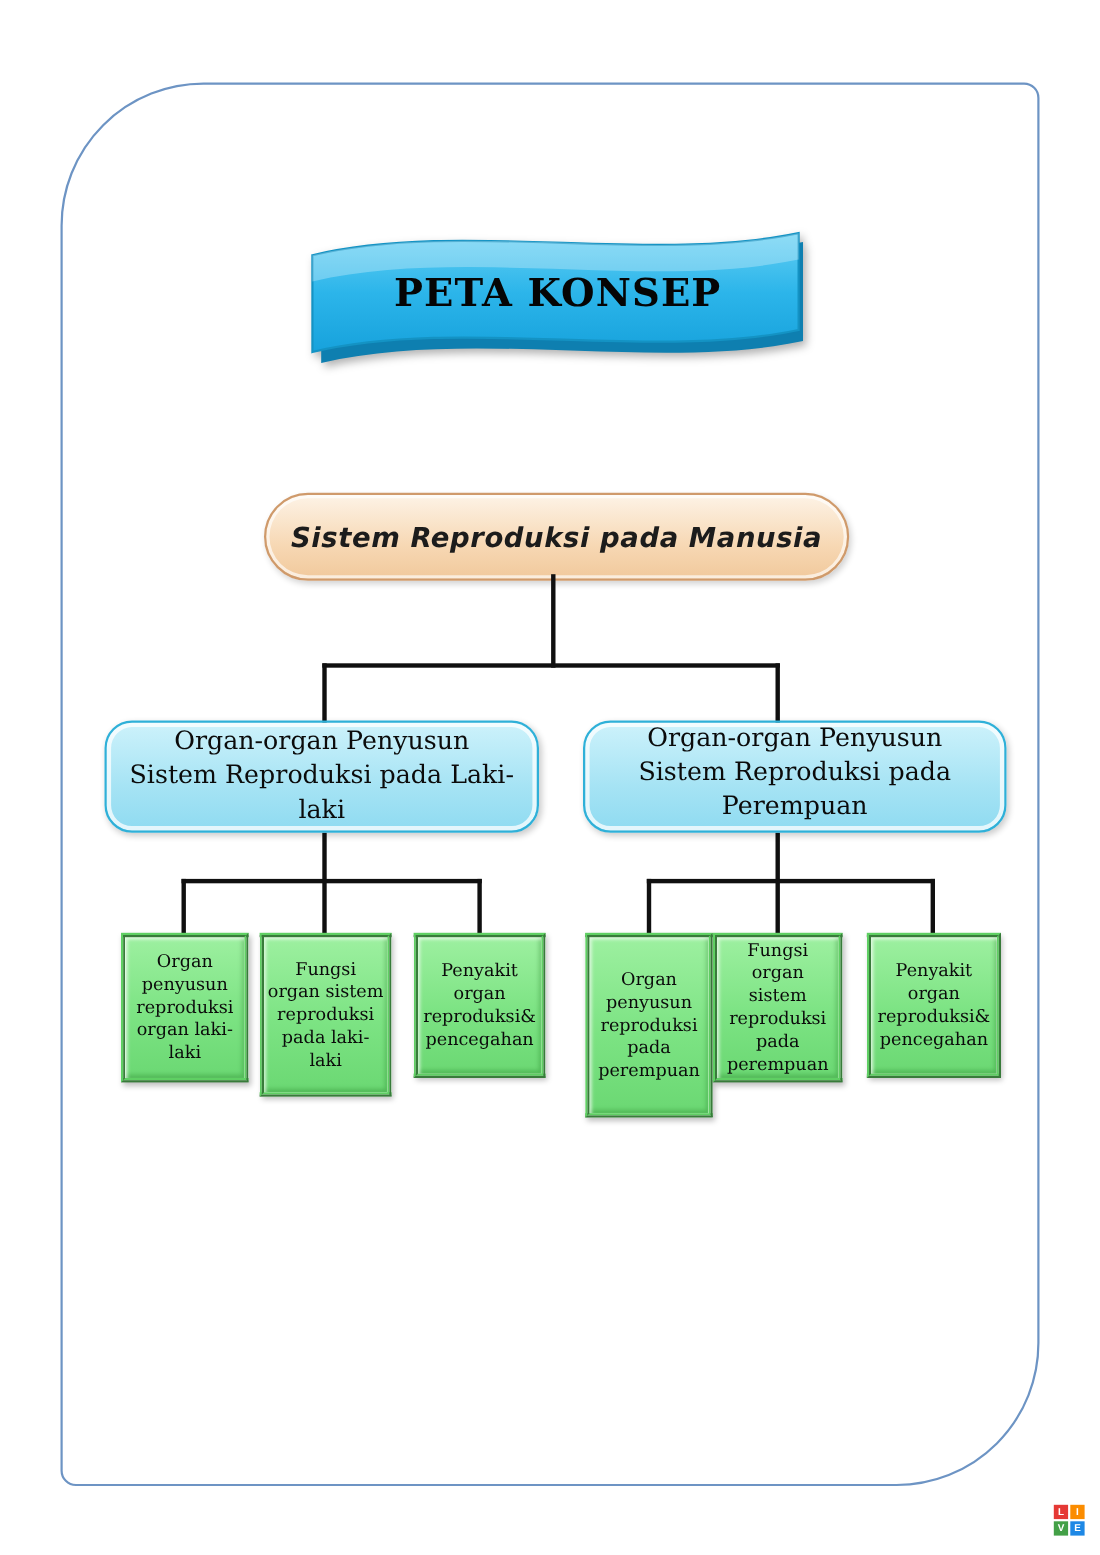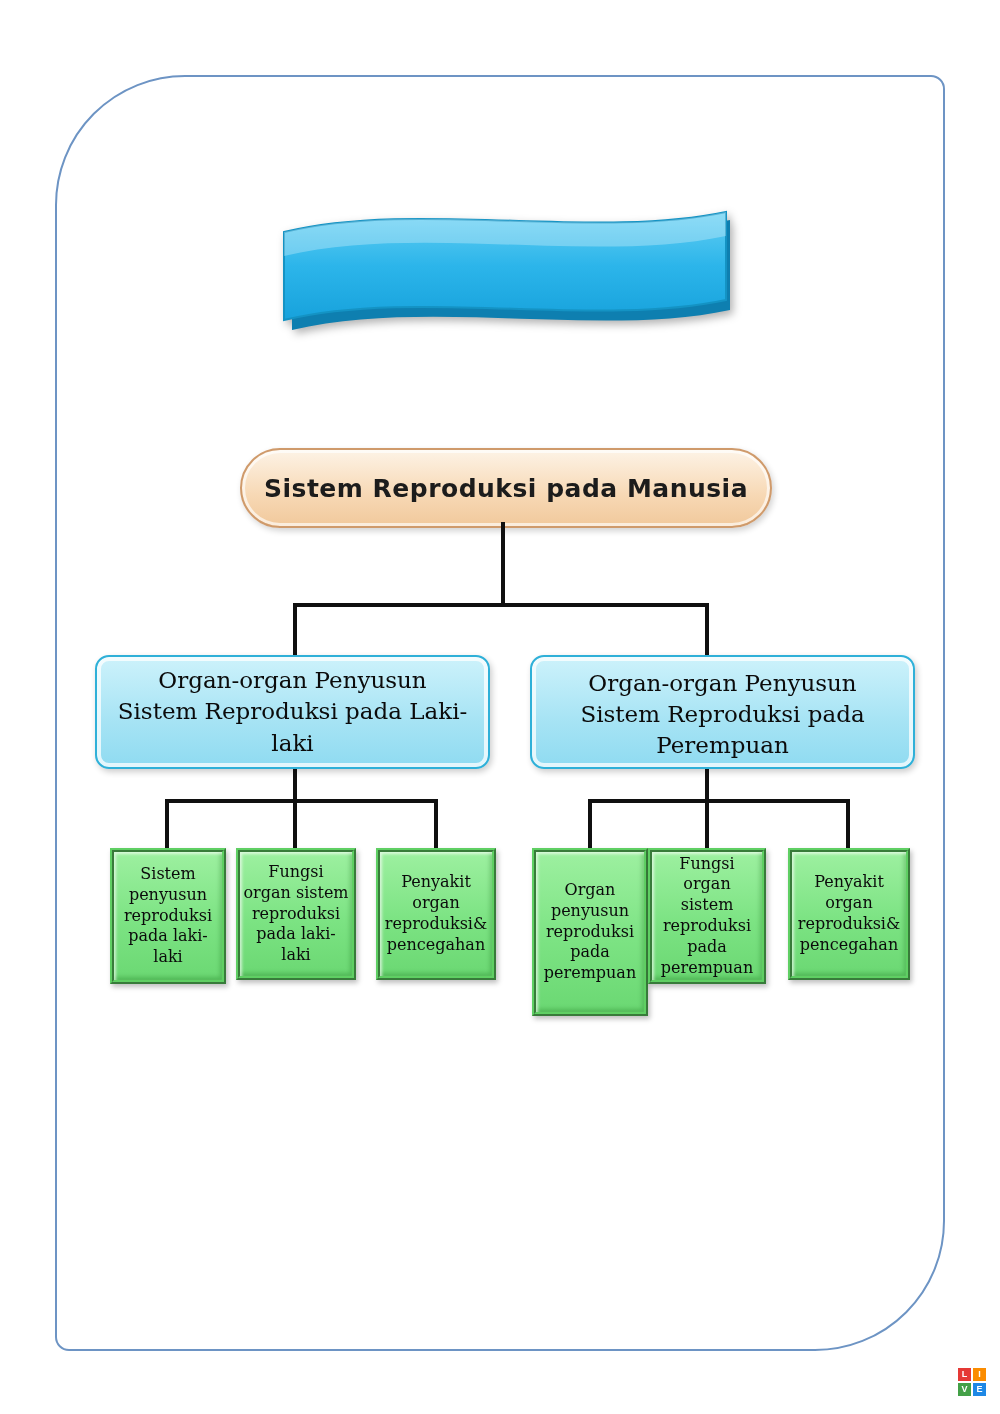--- a/index.html
+++ b/index.html
@@ -32,29 +32,29 @@
   .root-pill{
     position:absolute;left:240px;top:448px;width:528px;height:76px;
     border-radius:42px;
     border:2px solid #cf9a6b;
     background:linear-gradient(180deg,#fdf3e6 0%,#f7d8b4 60%,#f1c99c 100%);
     box-shadow:2px 3px 6px rgba(0,0,0,0.18), inset 0 0 0 3px rgba(255,255,255,0.65);
     display:flex;align-items:center;justify-content:center;
   }
   .root-pill span{
     font-family:"DejaVu Sans", sans-serif;
-    font-weight:bold;
+    font-weight:bold;font-style:italic;
     font-size:25px;color:#1c1c1c;letter-spacing:0.5px;
   }
   
   .line{position:absolute;background:#101010;}
   
   .branch-box{
-    position:absolute;top:655px;height:114px;
-    border-radius:14px;
+    position:absolute;top:655px;height:102px;
+    border-radius:25px;
     border:2px solid #2fb0d8;
     background:linear-gradient(180deg,#cdf2fb 0%,#a5e3f4 60%,#8fdbf1 100%);
     box-shadow:inset 0 0 0 4px rgba(255,255,255,0.75), 2px 3px 6px rgba(0,0,0,0.20);
     display:flex;align-items:center;justify-content:center;
     text-align:center;
     box-sizing:border-box;
     padding:6px 18px;
   }
   .branch-box span{font-size:23px;line-height:1.35;color:#0b0b0b;}
   .branch-left{left:95px;width:395px;}
@@ -101,20 +101,21 @@
         <linearGradient id="ribbonGrad" x1="0" y1="0" x2="0" y2="1">
           <stop offset="0" stop-color="#63cff3"></stop>
           <stop offset="0.5" stop-color="#2cb5ea"></stop>
           <stop offset="1" stop-color="#17a2dc"></stop>
         </linearGradient>
       </defs>
       <path d="M14 38 C 150 6, 322 46, 452 18 L 452 108 C 322 136, 150 96, 14 128 Z" fill="#0e7fb0"></path>
       <path d="M6 30 C 140 -2, 315 38, 448 10 L 448 98 C 315 126, 140 86, 6 118 Z" fill="url(#ribbonGrad)" stroke="#1493c4" stroke-width="2"></path>
       <path d="M6 30 C 140 -2, 315 38, 448 10 L 448 34 C 315 62, 140 22, 6 54 Z" fill="rgba(255,255,255,0.28)"></path>
     </svg>
+    <div class="banner-text">PETA KONSEP</div>
   </div>
 
   <div class="root-pill">
     <span>Sistem Reproduksi pada Manusia</span>
   </div>
 
   <div class="line" style="left:501px;top:522px;width:4px;height:85px;"></div>
   <div class="line" style="left:293px;top:603px;width:416px;height:4px;"></div>
   <div class="line" style="left:293px;top:603px;width:4px;height:54px;"></div>
   <div class="line" style="left:705px;top:603px;width:4px;height:54px;"></div>
@@ -130,23 +131,23 @@
   <div class="line" style="left:846px;top:799px;width:4px;height:51px;"></div>
 
   <div class="branch-box branch-left">
     <span>Organ-organ Penyusun Sistem Reproduksi pada Laki-laki</span>
   </div>
   <div class="branch-box branch-right">
     <span>Organ-organ Penyusun Sistem Reproduksi pada Perempuan</span>
   </div>
 
   <div class="leaf-box" style="left:110px;width:116px;height:136px;">
-    <span>Sistem penyusun reproduksi pada laki-laki</span>
+    <span>Organ penyusun reproduksi organ laki-laki</span>
   </div>
-  <div class="leaf-box" style="left:236px;width:120px;height:132px;">
+  <div class="leaf-box" style="left:236px;width:120px;height:149px;">
     <span>Fungsi organ sistem reproduksi pada laki-laki</span>
   </div>
   <div class="leaf-box" style="left:376px;width:120px;height:132px;">
     <span>Penyakit organ reproduksi&amp; pencegahan</span>
   </div>
 
   <div class="leaf-box" style="left:532px;width:116px;height:168px;">
     <span>Organ penyusun reproduksi pada perempuan</span>
   </div>
   <div class="leaf-box" style="left:648px;width:118px;height:136px;justify-content:center;">

